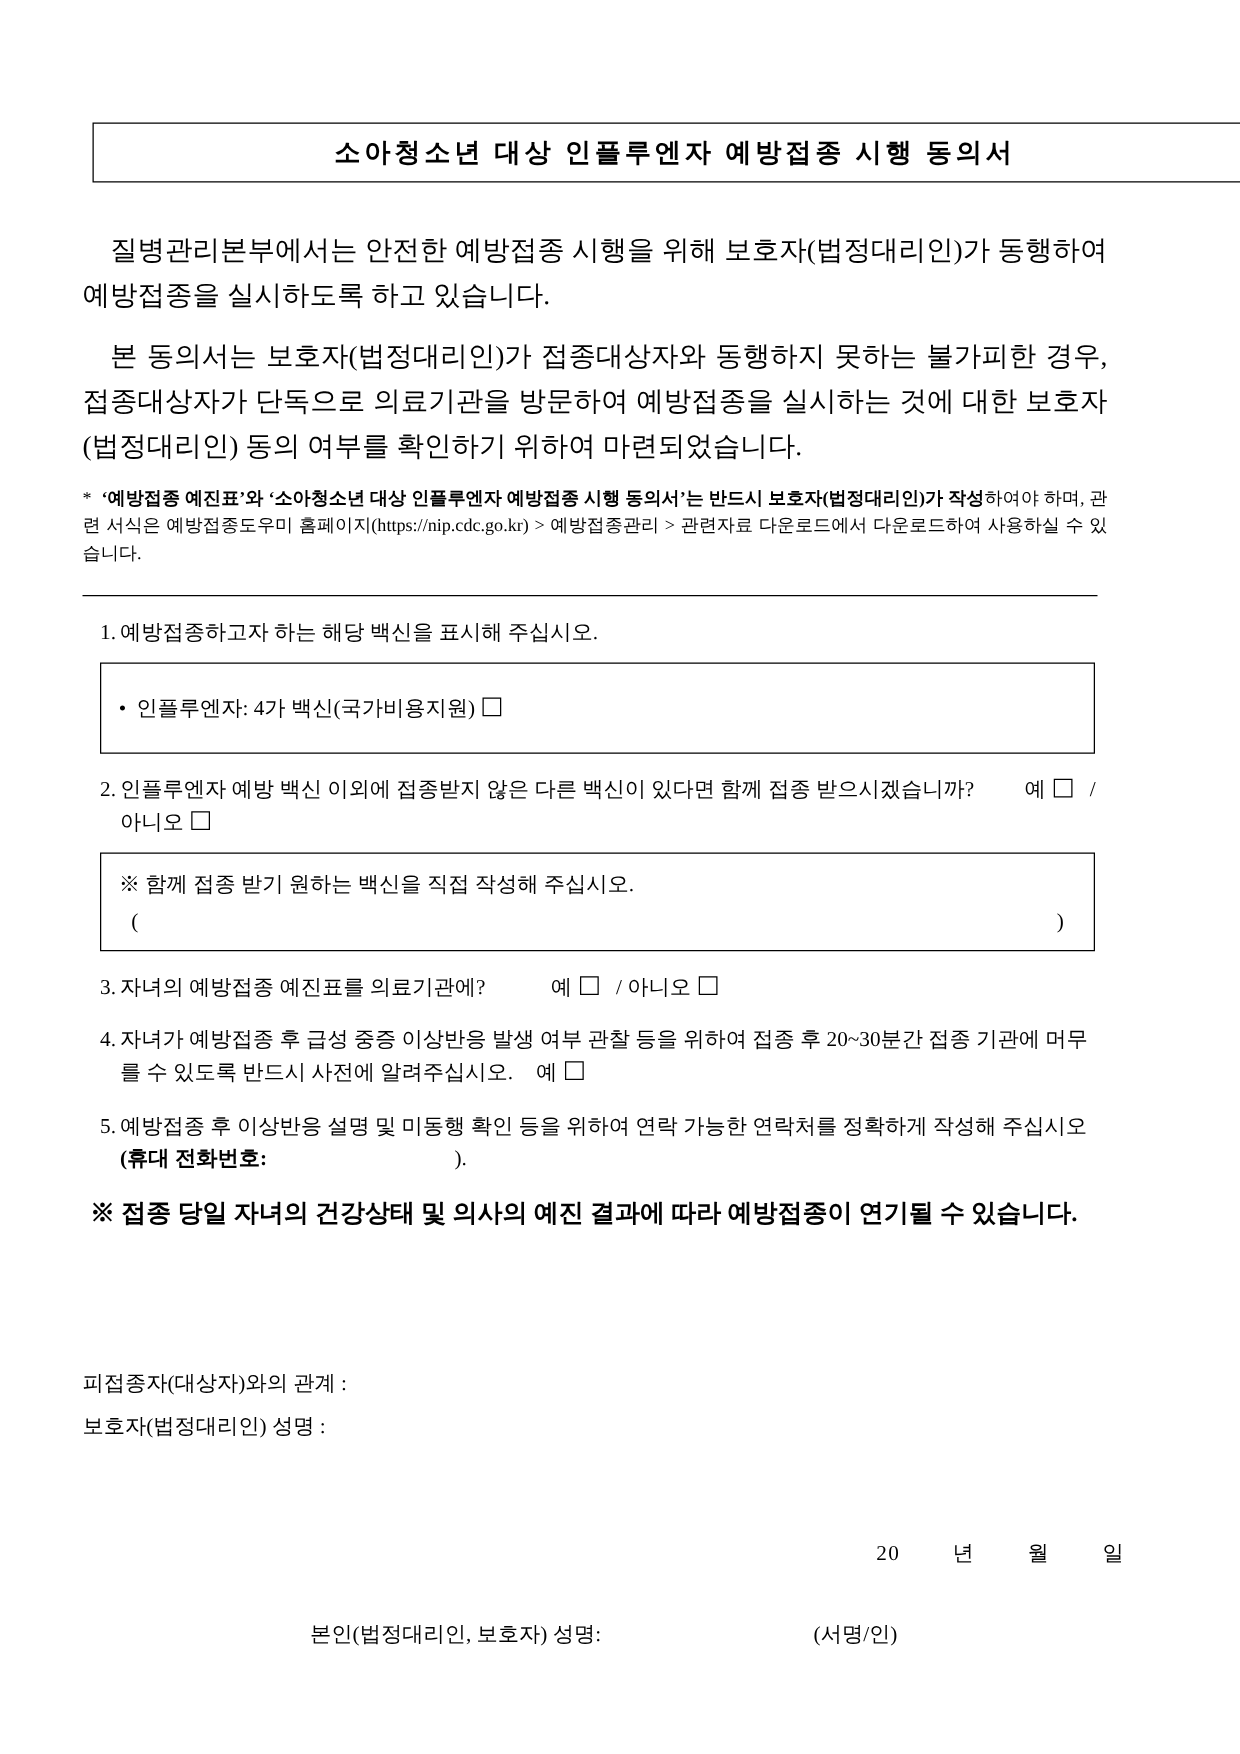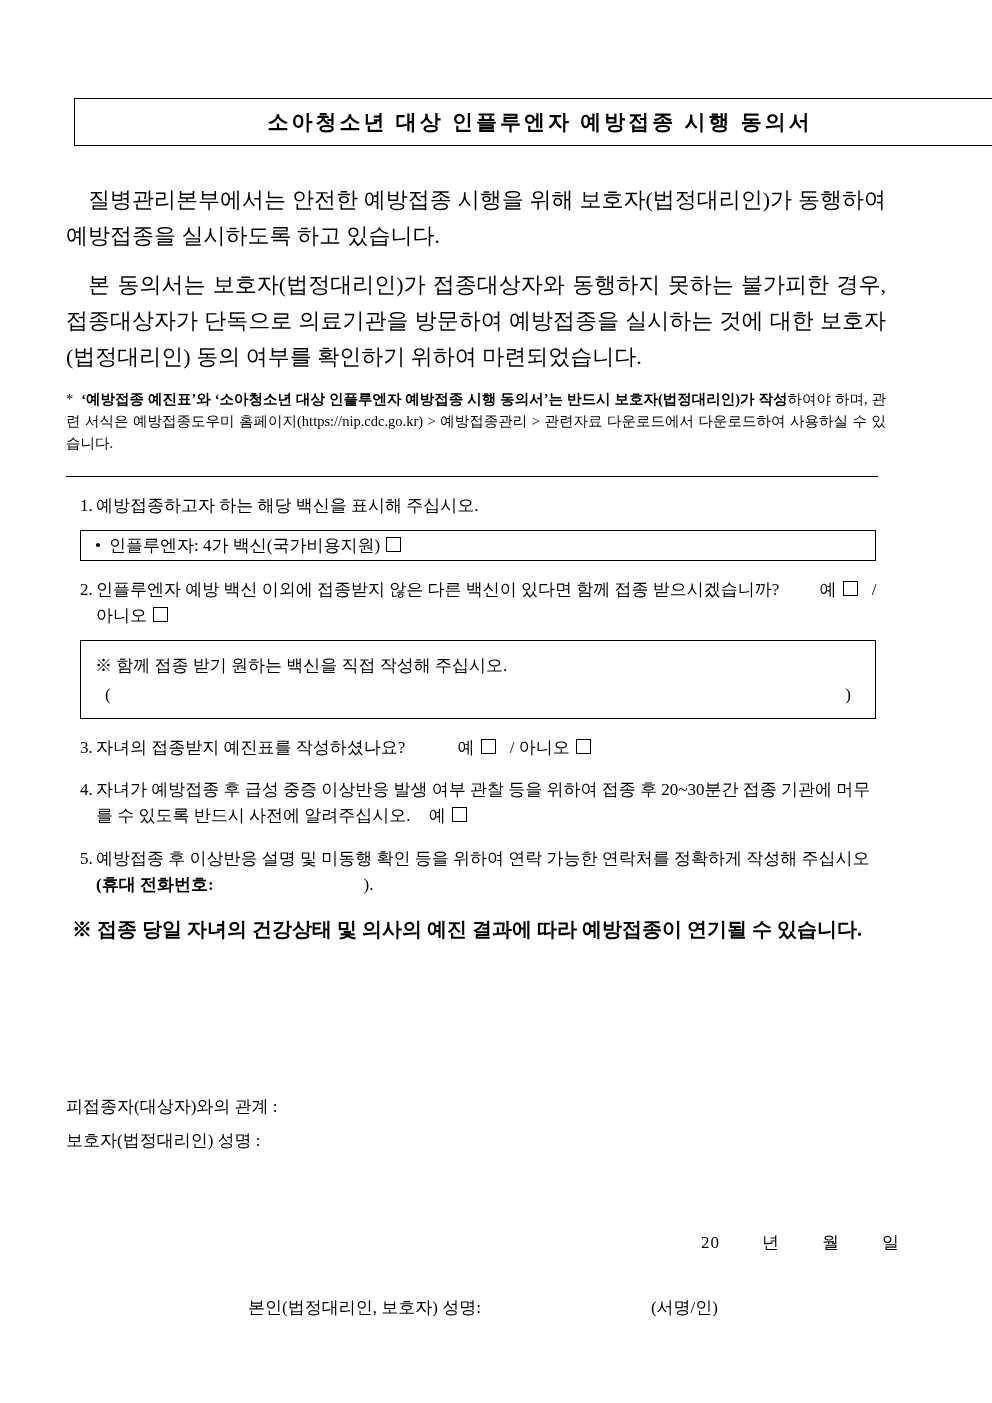--- a/index.html
+++ b/index.html
@@ -87,21 +87,21 @@
     box-sizing: border-box;
   }
   .q .qtext {
     flex: 1 1 auto;
   }
   .box {
     border: 1px solid #000;
     box-sizing: border-box;
     margin: 10px 0 0 14px;
     width: 796px;
-    padding: 2px 14px;
+    padding: 23px 14px;
     font-size: 17px;
     line-height: 1.5;
   }
   .box.tall {
     padding: 12px 14px 10px 14px;
   }
   .bullet {
     display: inline-block;
     width: 14px;
   }
@@ -197,21 +197,21 @@
       <div>※ 함께 접종 받기 원하는 백신을 직접 작성해 주십시오.</div>
       <div class="paren-row">
         <span>(</span>
         <span>)</span>
       </div>
     </div>
 
     <div class="q">
       <span class="num">3.</span>
       <span class="qtext">
-        <span>자녀의 접종받지 예진표를 작성하셨나요?</span>
+        <span>자녀의 예방접종 예진표를 의료기관에?</span>
         <span style="display:inline-block; width:48px;"></span><span>예</span><span class="chk"></span>
         <span style="display:inline-block; width:8px;"></span><span>/</span>
         <span>아니오</span><span class="chk"></span>
       </span>
     </div>
 
     <div class="q">
       <span class="num">4.</span>
       <span class="qtext">
         <span>자녀가 예방접종 후 급성 중증 이상반응 발생 여부 관찰 등을 위하여 접종 후 20~30분간 접종 기관에 머무를 수 있도록 반드시 사전에 알려주십시오.</span>

